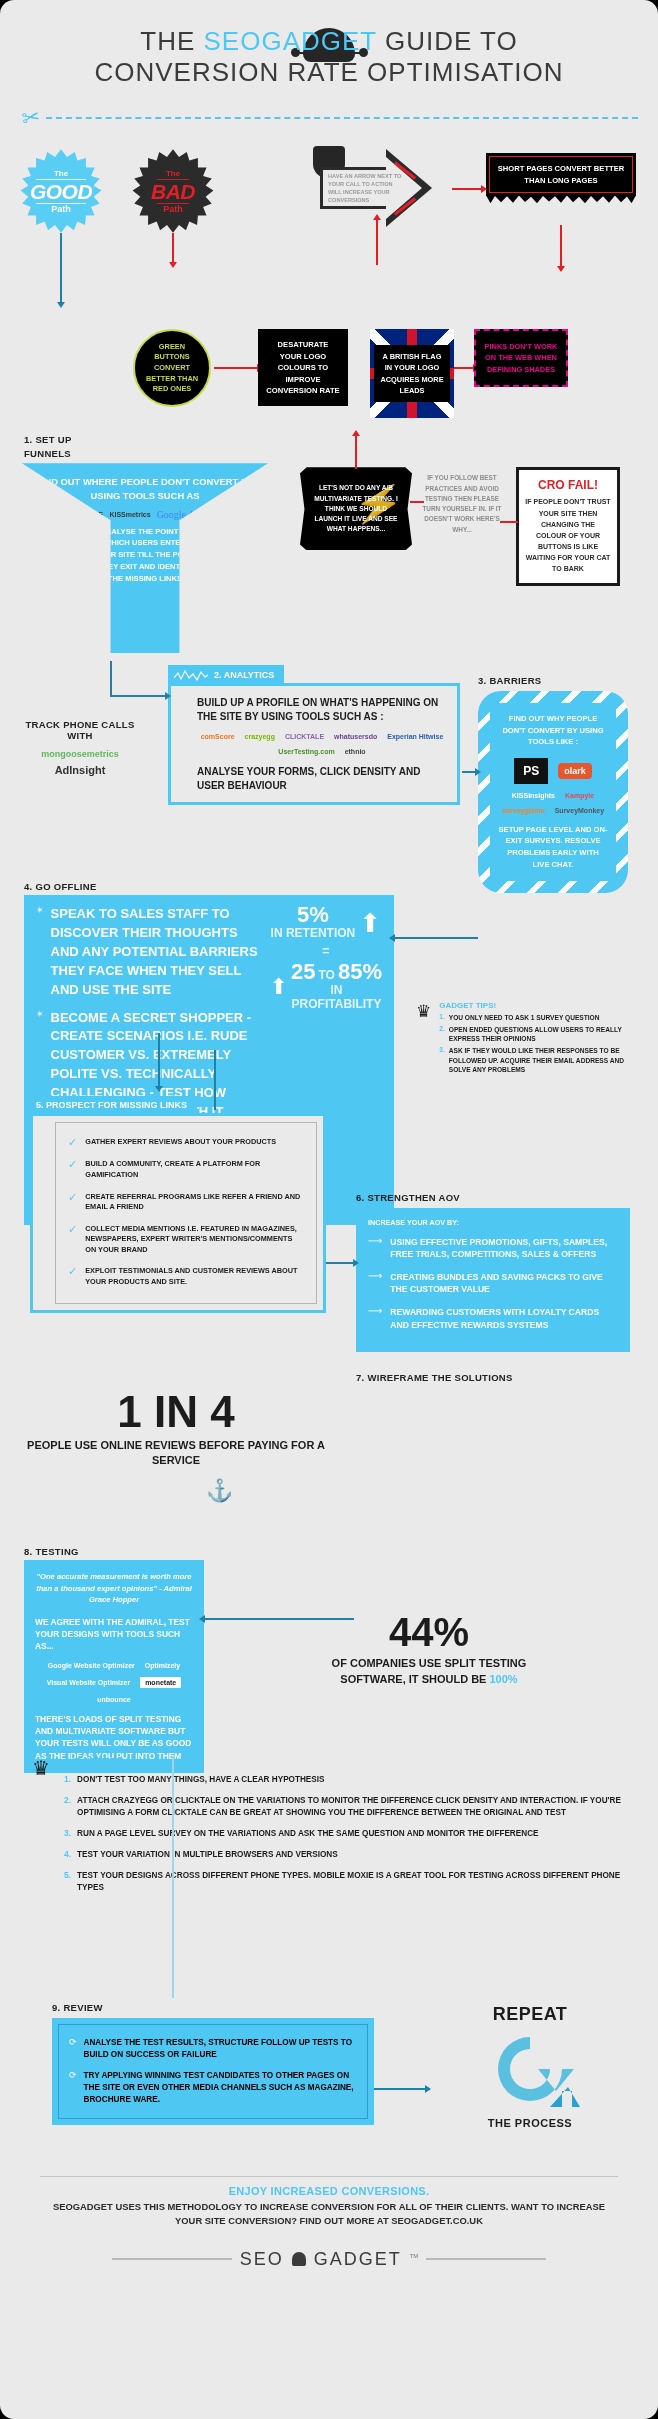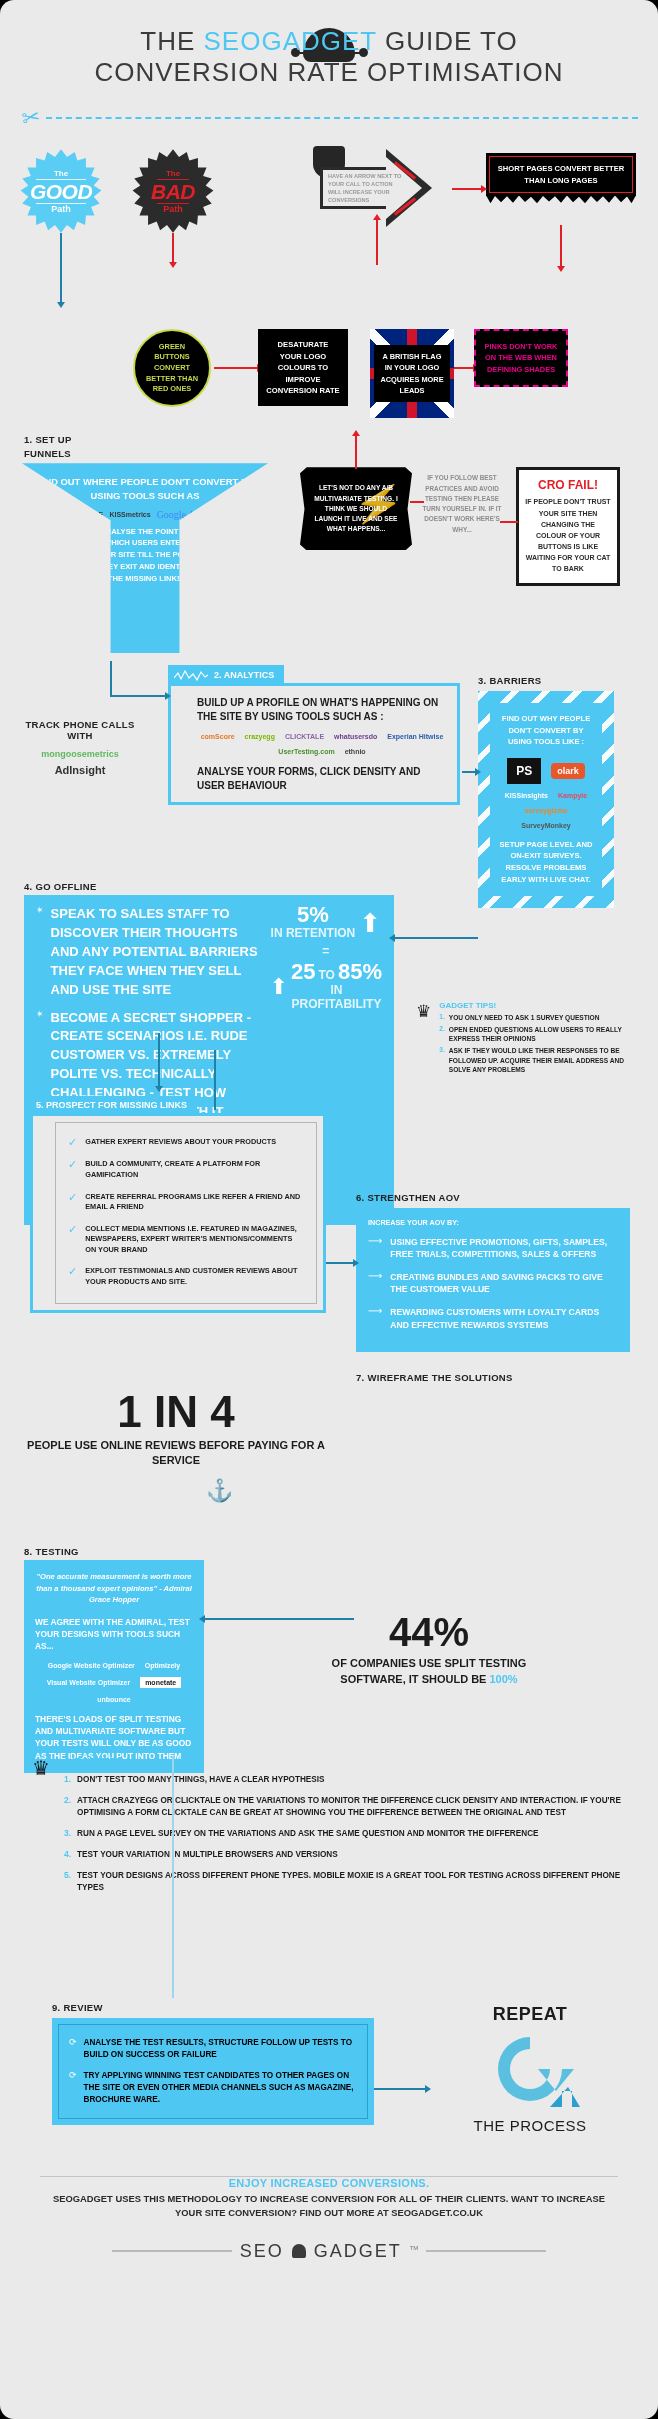--- a/index.html
+++ b/index.html
@@ -246,21 +246,21 @@
   .tipnum { color: #4ec7f3; font-size: 8.5px; font-weight: bold; flex: 0 0 auto; }
   .tiptx { font-size: 8.2px; font-weight: bold; color: #1c1c1c; line-height: 1.45; }
 
   .gtips-title { color: #4ec7f3; font-size: 8px; font-weight: bold; margin-bottom: 3px; }
   .gtips-item { display:flex; gap:4px; margin-bottom:2px;}
   .gtips-n { color: #4ec7f3; font-size: 6.6px; font-weight: bold;}
   .gtips-t { color: #1c1c1c; font-size: 6.6px; font-weight: bold; line-height: 1.45;}
 
   .repeat-wrap { text-align: center; }
   .repeat-top { font-size: 18px; font-weight: bold; color: #1c1c1c; letter-spacing: .5px; }
-  .repeat-bot { font-size: 15px; font-weight: normal; color: #1c1c1c; letter-spacing: .5px; }
+  .repeat-bot { font-size: 11px; font-weight: bold; color: #1c1c1c; letter-spacing: .5px; }
 
   
   .footer { text-align: center; padding: 14px 40px 10px; }
   .footer .fh { color: #4ec7f3; font-size: 11px; font-weight: bold; letter-spacing: .3px; }
   .footer .fb { color: #2b2b2b; font-size: 9.4px; font-weight: bold; line-height: 1.5; margin-top: 3px; }
   .brandbar { display: flex; align-items: center; justify-content: center; gap: 8px; padding: 10px 0 16px; }
   .brandbar .bar { height: 2px; background: #b9b9b9; width: 120px; }
   .brandbar .bt { font-size: 18px; font-weight: 300; color: #3b3b3b; letter-spacing: 2px; }
   .brandbar .bulbsm { width: 14px; height: 14px; background: #3b3b3b; border-radius: 8px 8px 3px 3px; }
 
@@ -409,21 +409,21 @@
           <span class="tool" style="color:#6b3f8f;">whatusersdo</span>
           <span class="tool" style="color:#2b5ea8;">Experian Hitwise</span>
           <span class="tool" style="color:#4a8f2a;">UserTesting.com</span>
           <span class="tool" style="color:#444;">ethnio</span>
         </div>
         <div class="hl">ANALYSE YOUR FORMS, CLICK DENSITY AND USER BEHAVIOUR</div>
       </div>
     </div>
 
     <div class="ovl sec-label" style="left:478px;top:14px;">3. BARRIERS</div>
-    <div class="ovl stripe-box" style="left:478px;top:30px;width:136px;">
+    <div class="ovl stripe-box" style="left:478px;top:30px;width:150px;border-radius:23px;">
       <div class="stripe-inner">
         <div style="font-size:7.6px;font-weight:bold;line-height:1.5;">FIND OUT WHY PEOPLE DON'T CONVERT BY USING TOOLS LIKE :</div>
         <div class="toolgrid">
           <span class="tool" style="color:#fff;background:#111;padding:6px 9px;font-size:12px;">PS</span>
           <span class="tool" style="color:#fff;background:#e8562c;padding:3px 6px;border-radius:4px;font-size:9px;">olark</span>
           <span class="tool" style="color:#fff;">KISSinsights</span>
           <span class="tool" style="color:#e24b5c;">Kampyle</span>
           <span class="tool" style="color:#f58220;">surveygizmo</span>
           <span class="tool" style="color:#555;">SurveyMonkey</span>
         </div>
@@ -638,21 +638,21 @@
         <path d="M54 10 A32 32 0 1 0 86 42 L98 42 L80 64 L62 42 L74 42 A20 20 0 1 1 54 22 Z" fill="#5bc0e0"></path>
         <path d="M86 64 L86 80 L74 80 L92 60 L104 80 L96 80 L96 64 Z" fill="#2b9fcd"></path>
       </svg>
       <div class="repeat-bot">THE PROCESS</div>
     </div>
 
     <div class="ovl hline b arrowright b" style="left:374px;top:86px;width:52px;background:#2081a8;"></div>
   </div>
 
   <div class="footer">
-    <div style="border-top:1px solid #c4c4c4;padding-top:0;">
+    <div style="border-top:1px solid #c4c4c4;padding-top:8px;">
       <div class="fh">ENJOY INCREASED CONVERSIONS.</div>
       <div class="fb">SEOGADGET USES THIS METHODOLOGY TO INCREASE CONVERSION FOR ALL OF THEIR CLIENTS. WANT TO INCREASE YOUR SITE CONVERSION? FIND OUT MORE AT SEOGADGET.CO.UK</div>
     </div>
   </div>
 
   <div class="brandbar">
     <div class="bar"></div>
     <div class="bt">SEO</div>
     <div class="bulbsm"></div>
     <div class="bt">GADGET</div>

